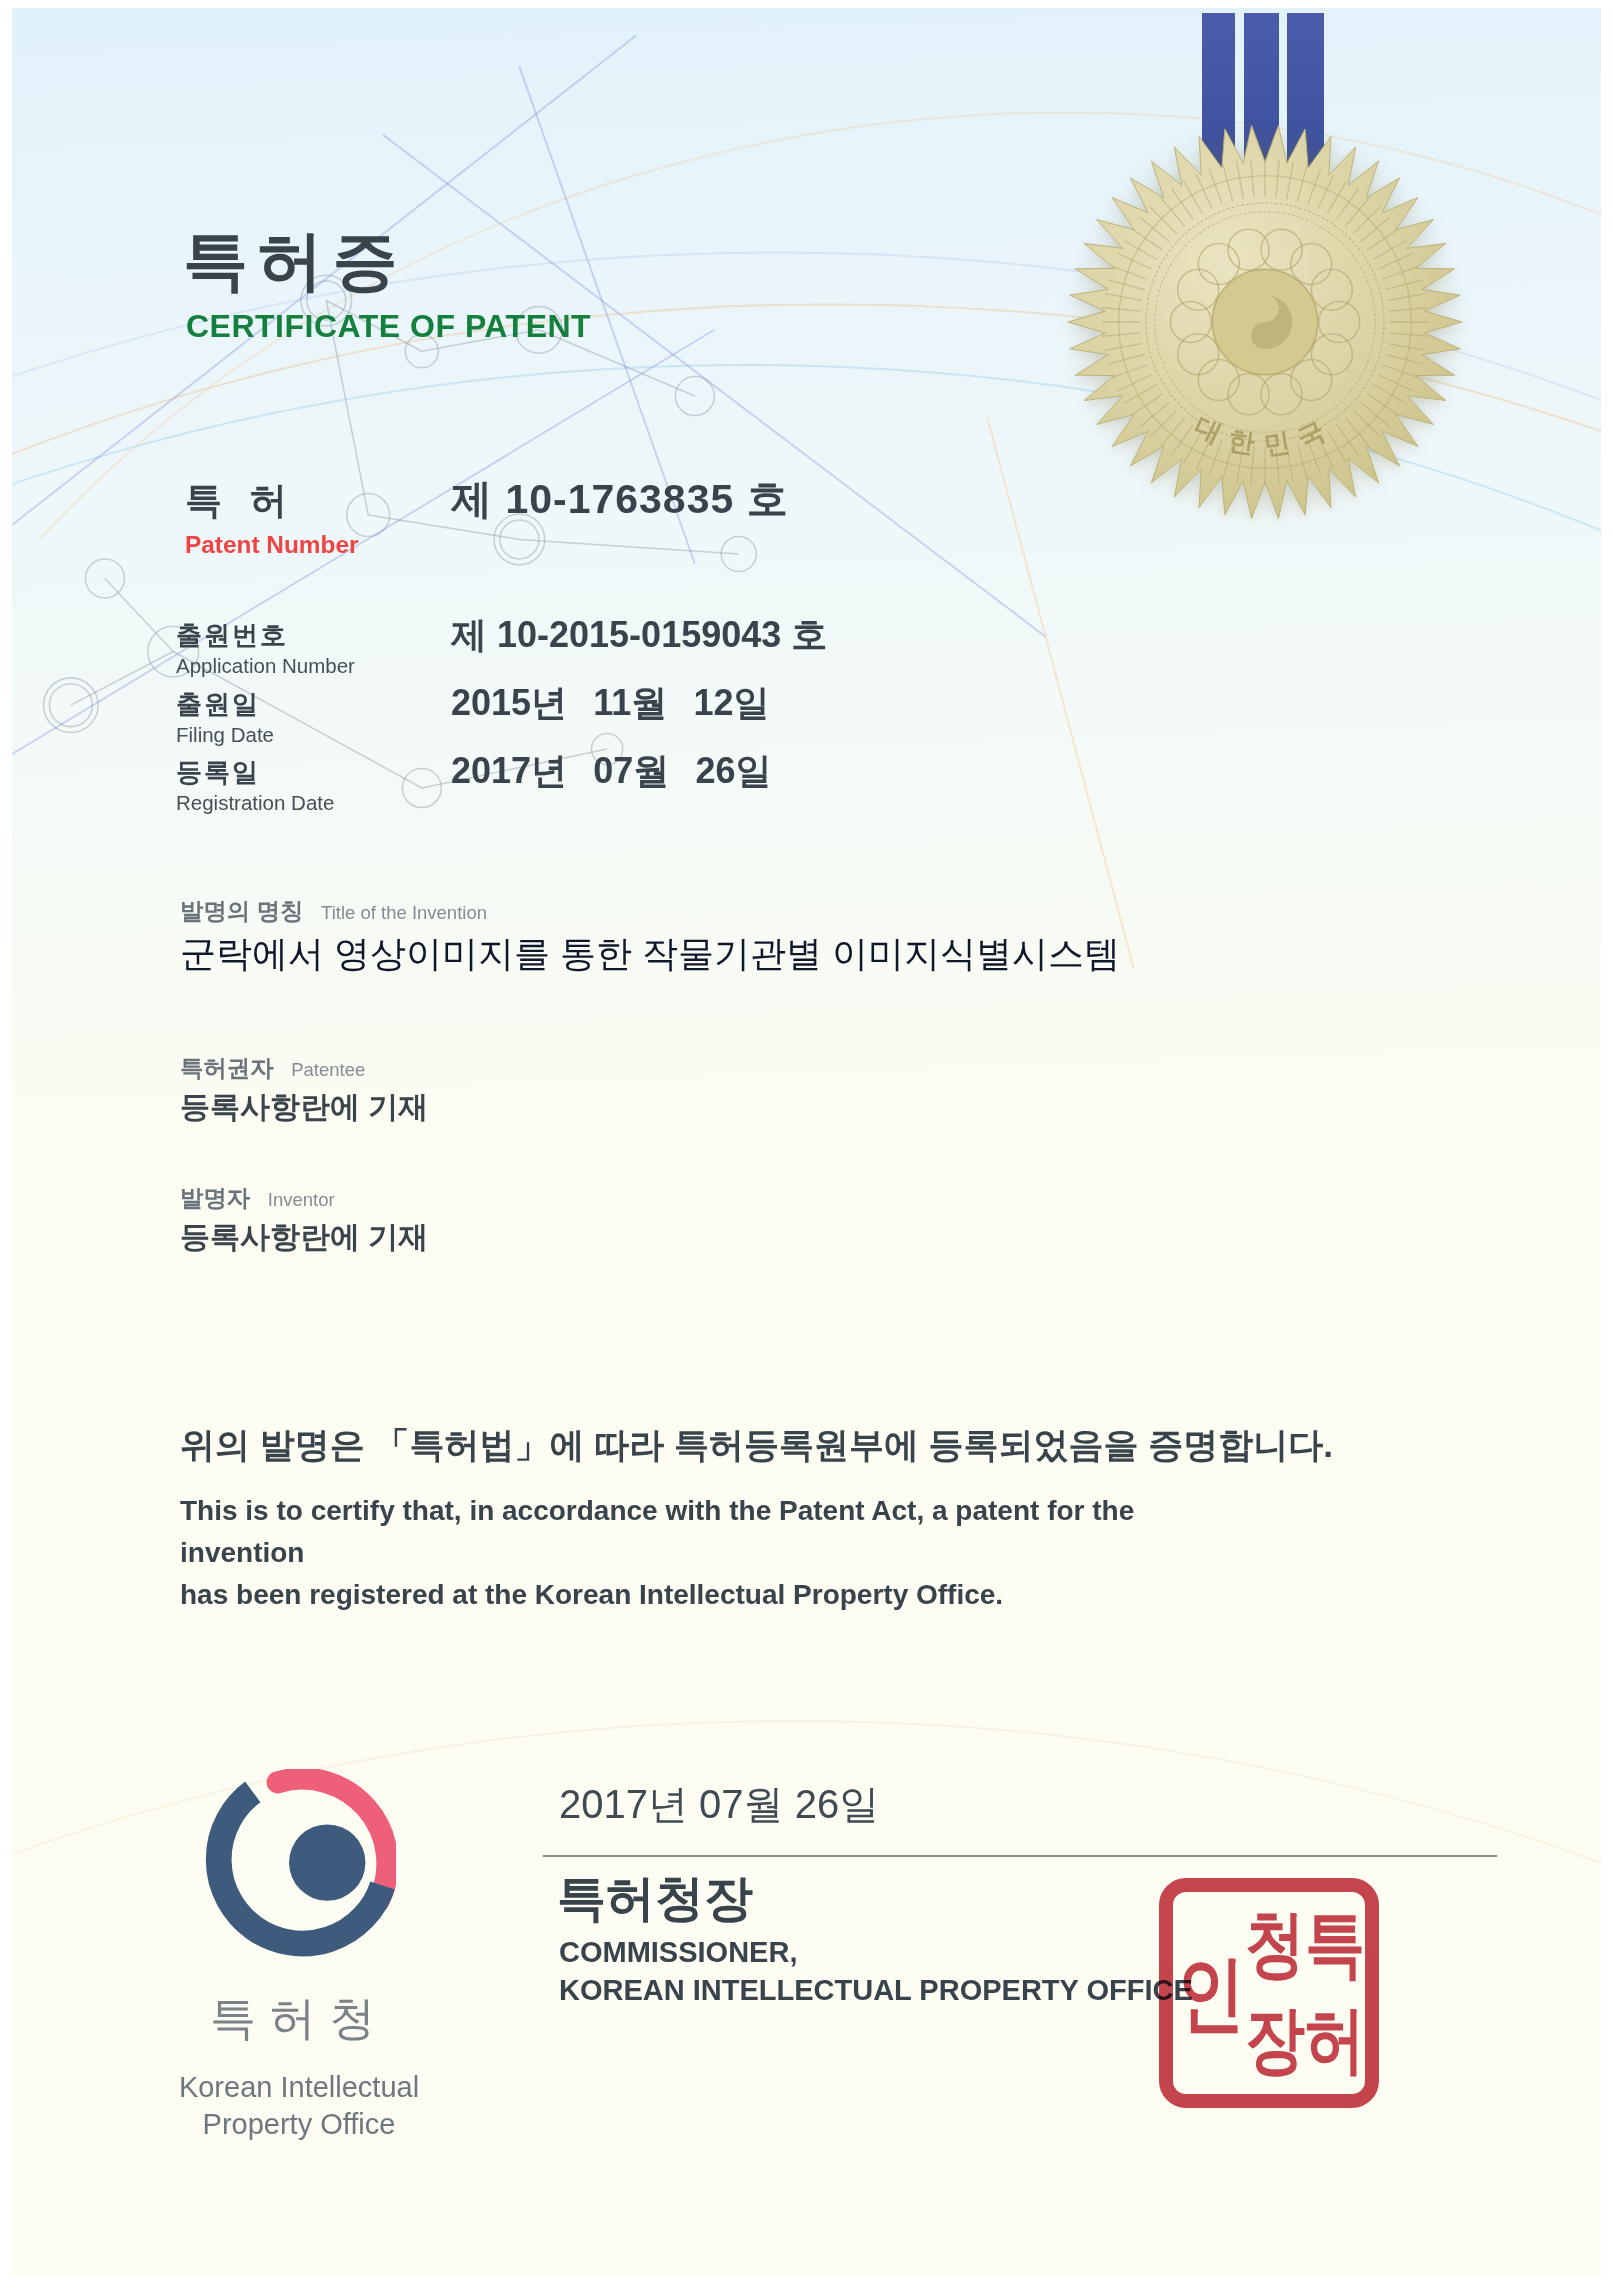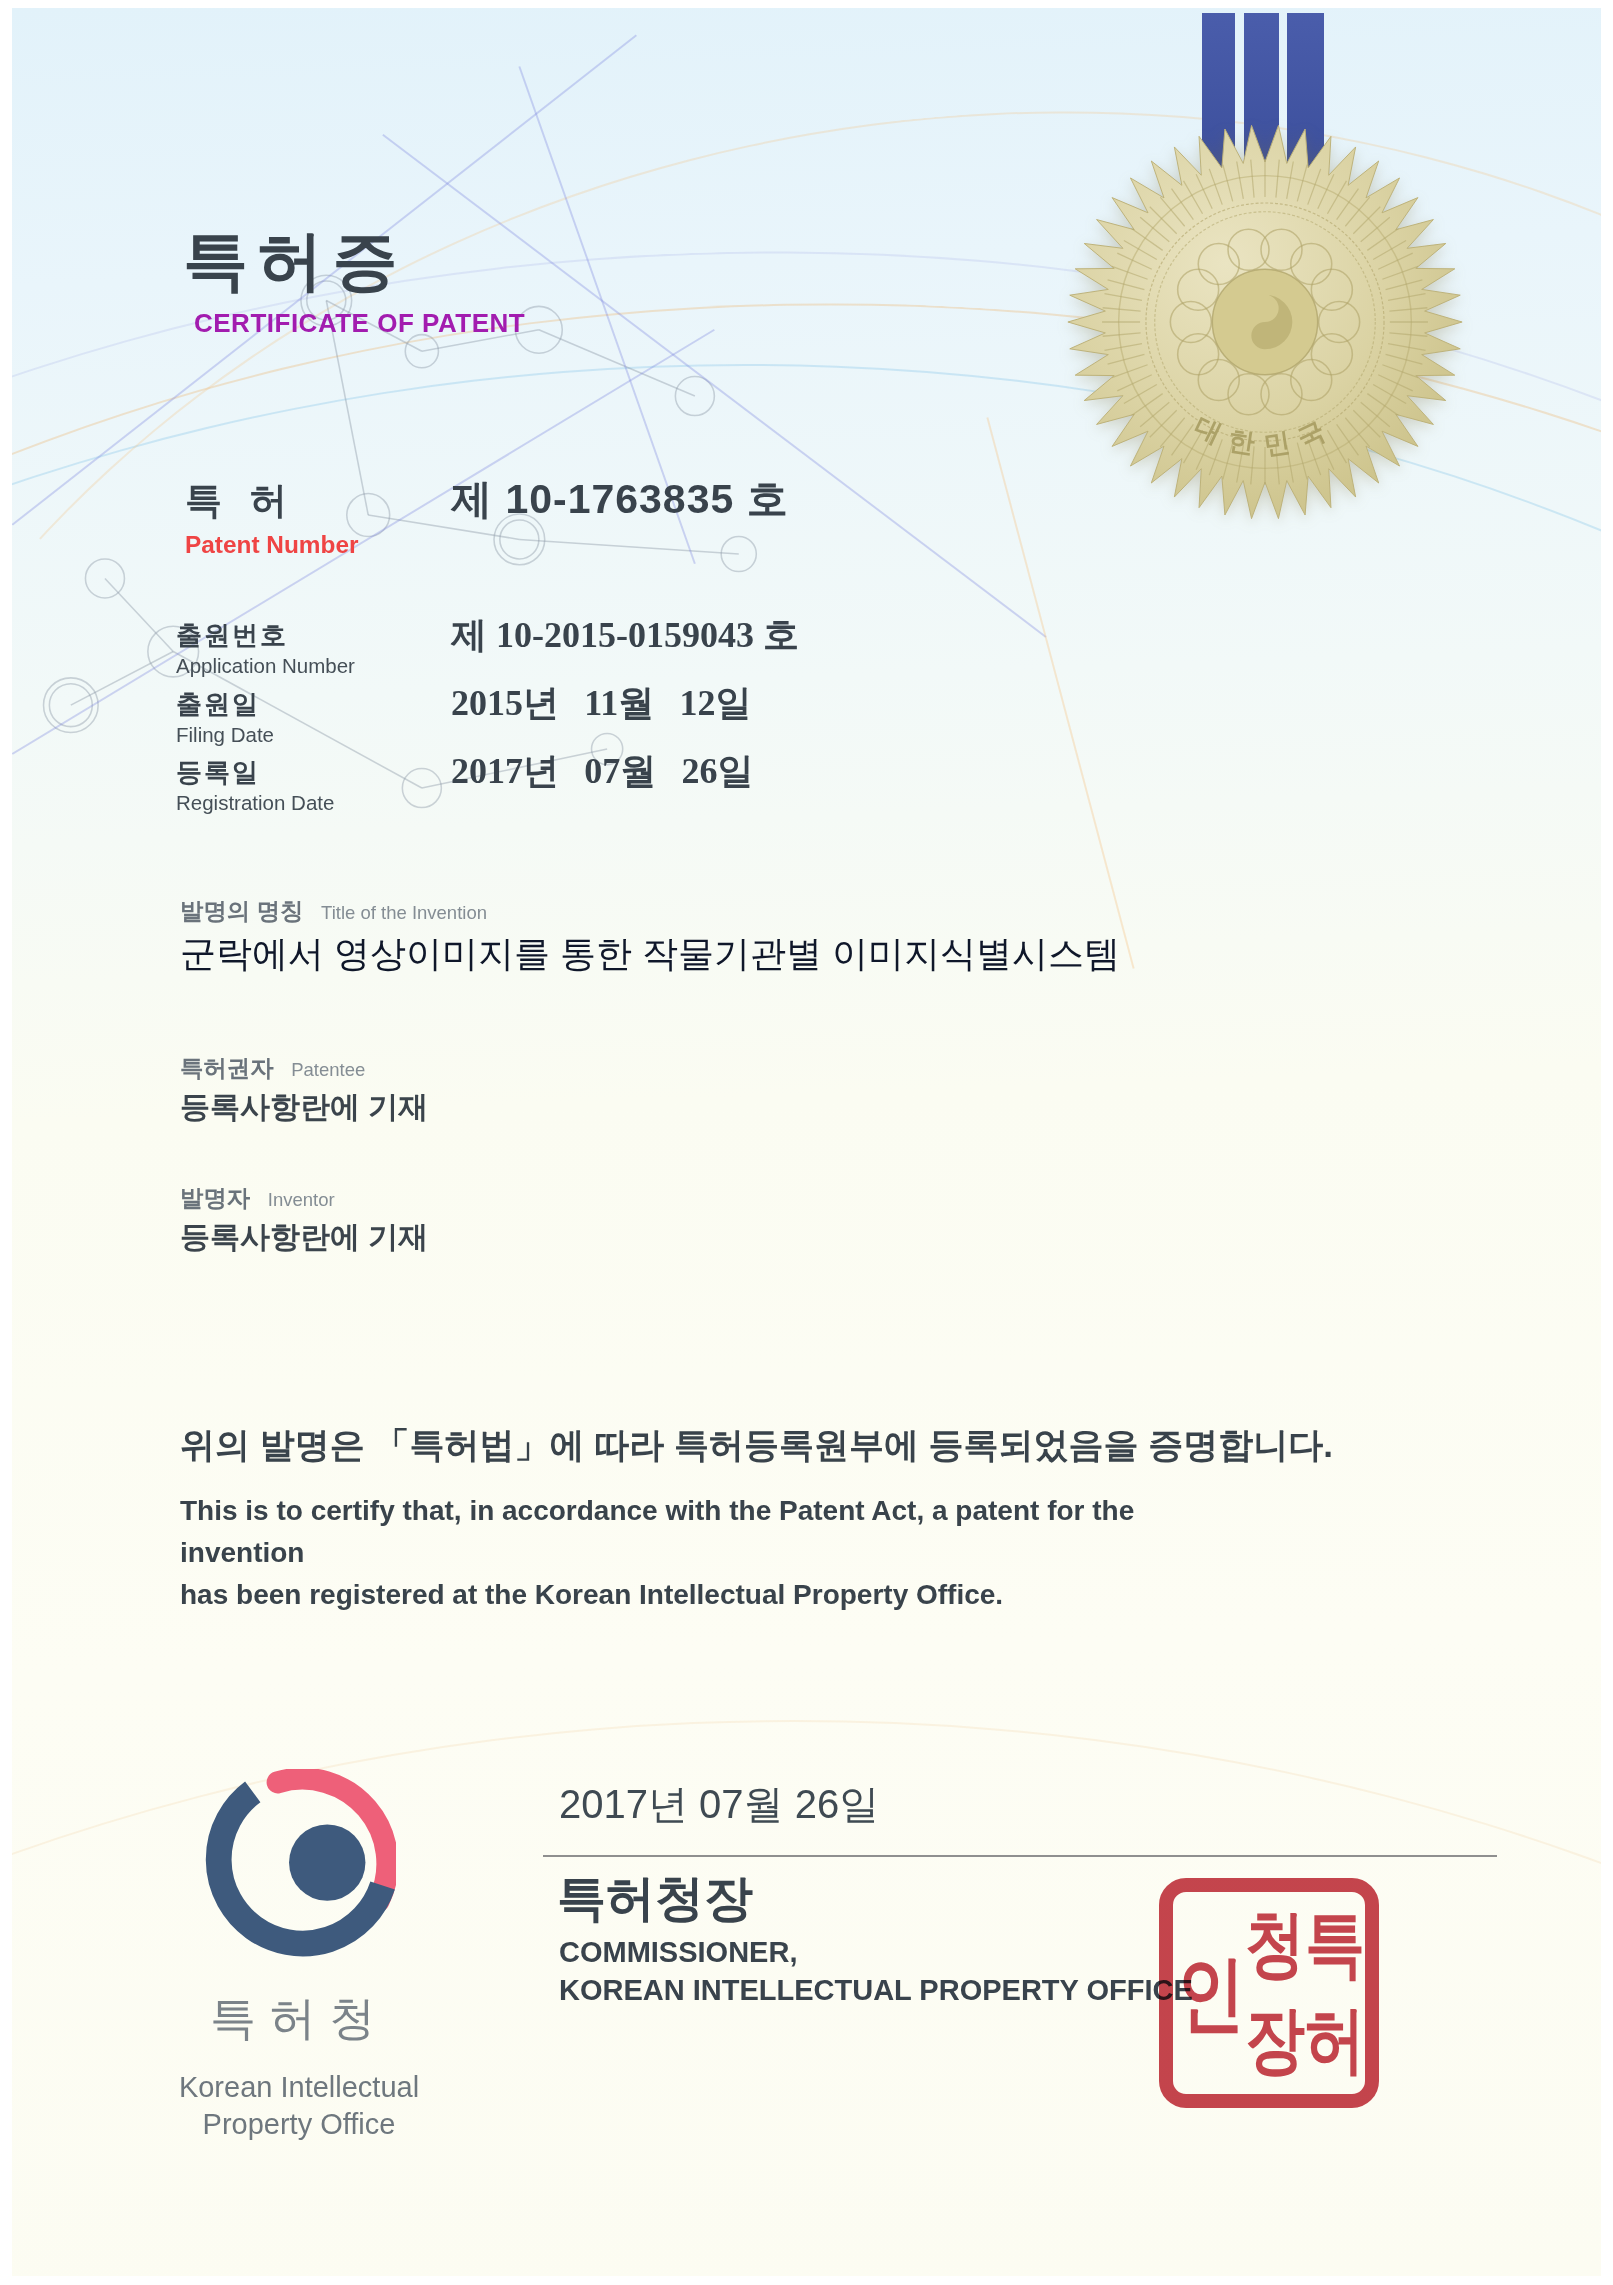--- a/index.html
+++ b/index.html
@@ -21,27 +21,27 @@
   .ribbon i{position:absolute;top:0;bottom:0;display:block;
       background:linear-gradient(180deg,#4a5dab 0%,#3c4f9c 60%,#36488f 100%);}
   .ribbon i:nth-child(1){left:0;width:33px;}
   .ribbon i:nth-child(2){left:42px;width:35px;}
   .ribbon i:nth-child(3){left:85px;width:37px;}
   svg.medal{position:absolute;left:1064px;top:121px;z-index:3;
       filter:drop-shadow(0 4.9px 6.8px rgba(125,112,60,.30));}
   
   .abs{position:absolute;z-index:5;white-space:nowrap;}
   .title-kr{left:183px;top:217px;font-size:65px;font-weight:700;letter-spacing:9.8px;color:#39434c;}
-  .title-en{left:186px;top:308px;font-size:26px;font-weight:700;letter-spacing:0.5px;color:#a21caf;margin-left:8px;}
+  .title-en{left:186px;top:308px;font-size:32px;font-weight:700;letter-spacing:0.5px;color:#15803d;}
   .f1-kr {left:185px;top:476px;font-size:37px;font-weight:700;letter-spacing:8.8px;}
   .f1-en {left:185px;top:531px;font-size:24.4px;font-weight:600;color:#ef4444;}
   .f1-val{left:451px;top:472px;font-size:41px;font-weight:700;letter-spacing:1px;}
   .fl-kr {font-size:26px;font-weight:700;letter-spacing:2px;left:176px;}
   .fl-en {font-size:20.5px;font-weight:500;color:#454f57;left:176px;text-align:right;}
-  .fv    {font-size:36px;font-weight:700;left:451px;font-family:Liberation Serif, serif;}
+  .fv    {font-size:36px;font-weight:700;left:451px;}
   .ws    {word-spacing:.45em;}
   .r2k{top:618px}.r2e{top:654px}.r2v{top:611px}
   .r3k{top:687px}.r3e{top:723px}.r3v{top:679px}
   .r4k{top:755px}.r4e{top:791px}.r4v{top:747px}
   .sec{left:180px;color:#6a737b;font-size:23.4px;font-weight:600;}
   .sec .en{color:#848d94;font-size:18.5px;font-weight:400;margin-left:17.6px;}
   .sec-inv{top:895px}.val-inv{left:180px;top:930px;font-size:36px;font-weight:400;color:#0f172a;}
   .sec-pat{top:1052px}.val-pat{left:180px;top:1087px;font-size:30px;font-weight:700;color:#3b444c;}
   .sec-invt{top:1182px}.val-invt{left:180px;top:1217px;font-size:30px;font-weight:700;color:#3b444c;}
   .stmt-kr{left:180px;top:1422px;font-size:35px;font-weight:700;color:#39434b;text-align:right;}

